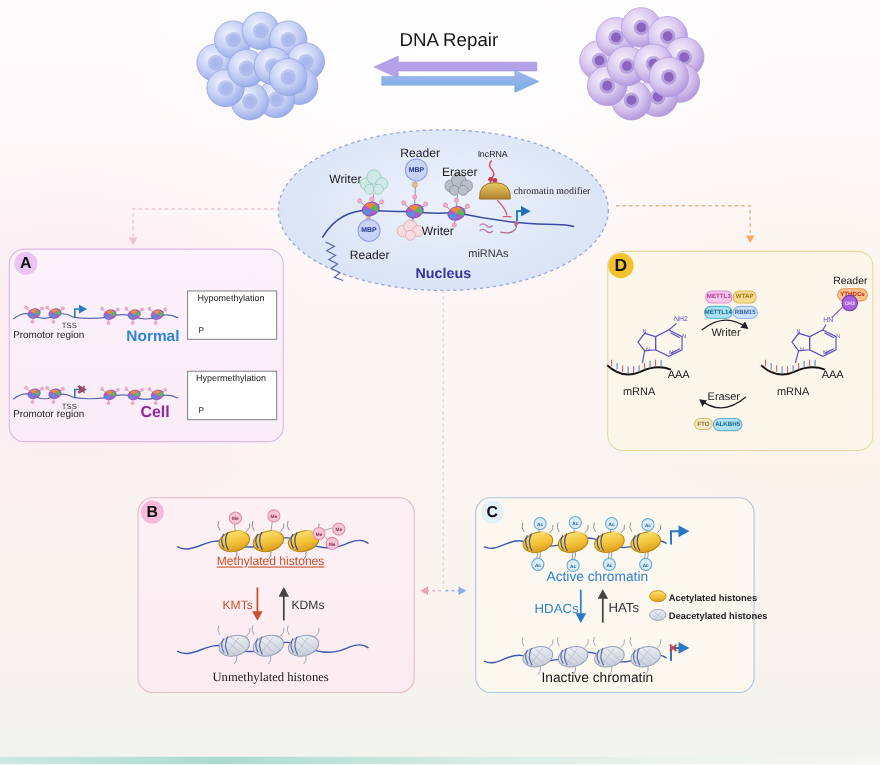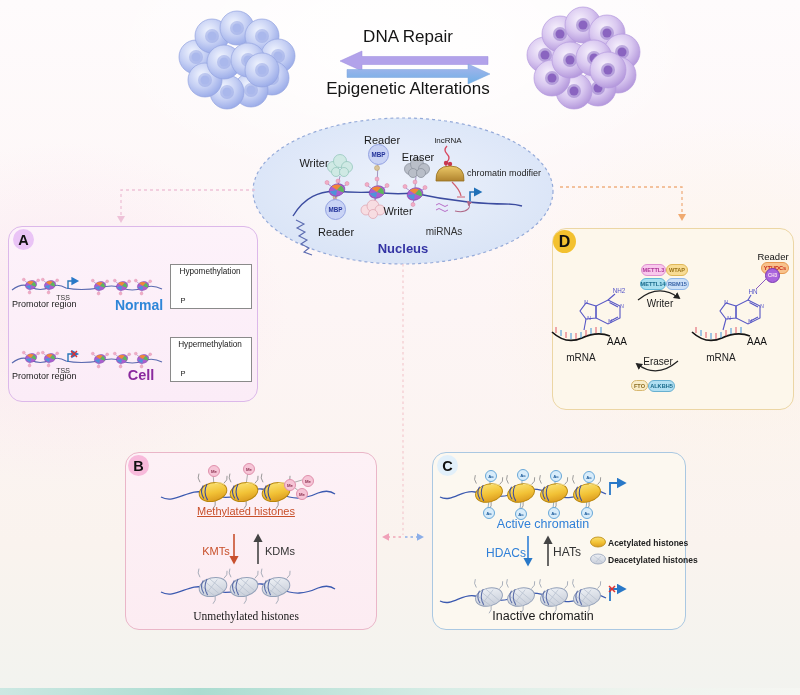--- a/index.html
+++ b/index.html
@@ -371,30 +371,29 @@
       <line x1="171" y1="293.5" x2="249" y2="293.5" stroke="#777" stroke-width="0.9"></line>
     </g>
     <g>
       <path d="M178,366 C180,352 182,344 184,344 C186,344 188,352 190,366 Z" fill="#85b4e8" stroke="#4a7fc0" stroke-width="0.8"></path>
       <path d="M196,366 C204,357 214,353 222,354 C230,355 238,361 246,366 Z" fill="#f6bace" stroke="#e090ae" stroke-width="0.8"></path>
       <line x1="171" y1="366.5" x2="249" y2="366.5" stroke="#777" stroke-width="0.9"></line>
     </g>
   </svg>
 
   <div class="t ctr" style="left:408px;top:37px;font-size:17px;color:#151515;">DNA Repair</div>
-  <div class="t ctr" style="left:408px;top:89px;font-size:17px;color:#151515;">Epigenetic Alterations</div>
 
   <div class="t ctr" style="left:314px;top:163px;font-size:11px;">Writer</div>
   <div class="t ctr" style="left:382px;top:140px;font-size:11px;">Reader</div>
   <div class="dot" style="left:368px;top:144px;width:19px;height:19px;background:#c9d3f5;border:1px solid #93a2e2;font-size:6.3px;color:#23339a;">
       <span>MBP</span>
     </div>
   <div class="t ctr" style="left:418px;top:157px;font-size:11px;">Eraser</div>
   <div class="t ctr" style="left:448px;top:140px;font-size:8px;">lncRNA</div>
-  <div class="t" style="left:467px;top:168px;font-size:9px;color:#222;">chromatin modifier</div>
+  <div class="t" style="left:467px;top:168px;font-size:9px;color:#222;font-family:Liberation Serif, serif;">chromatin modifier</div>
   <div class="t ctr" style="left:398px;top:211px;font-size:11px;">Writer</div>
   <div class="dot" style="left:325px;top:199px;width:19px;height:19px;background:#c9d3f5;border:1px solid #93a2e2;font-size:6.3px;color:#23339a;">
       <span>MBP</span>
     </div>
   <div class="t ctr" style="left:336px;top:232px;font-size:11px;">Reader</div>
   <div class="t ctr" style="left:444px;top:231px;font-size:10px;color:#333;">miRNAs</div>
   <div class="t ctr" style="left:403px;top:248px;font-size:13px;color:#3434a4;font-weight:600;">Nucleus</div>
 
   <div class="badge" style="left:13px;top:229px;width:21px;height:21px;background:#eac4f6;font-size:14.5px;">
       <span>A</span>

